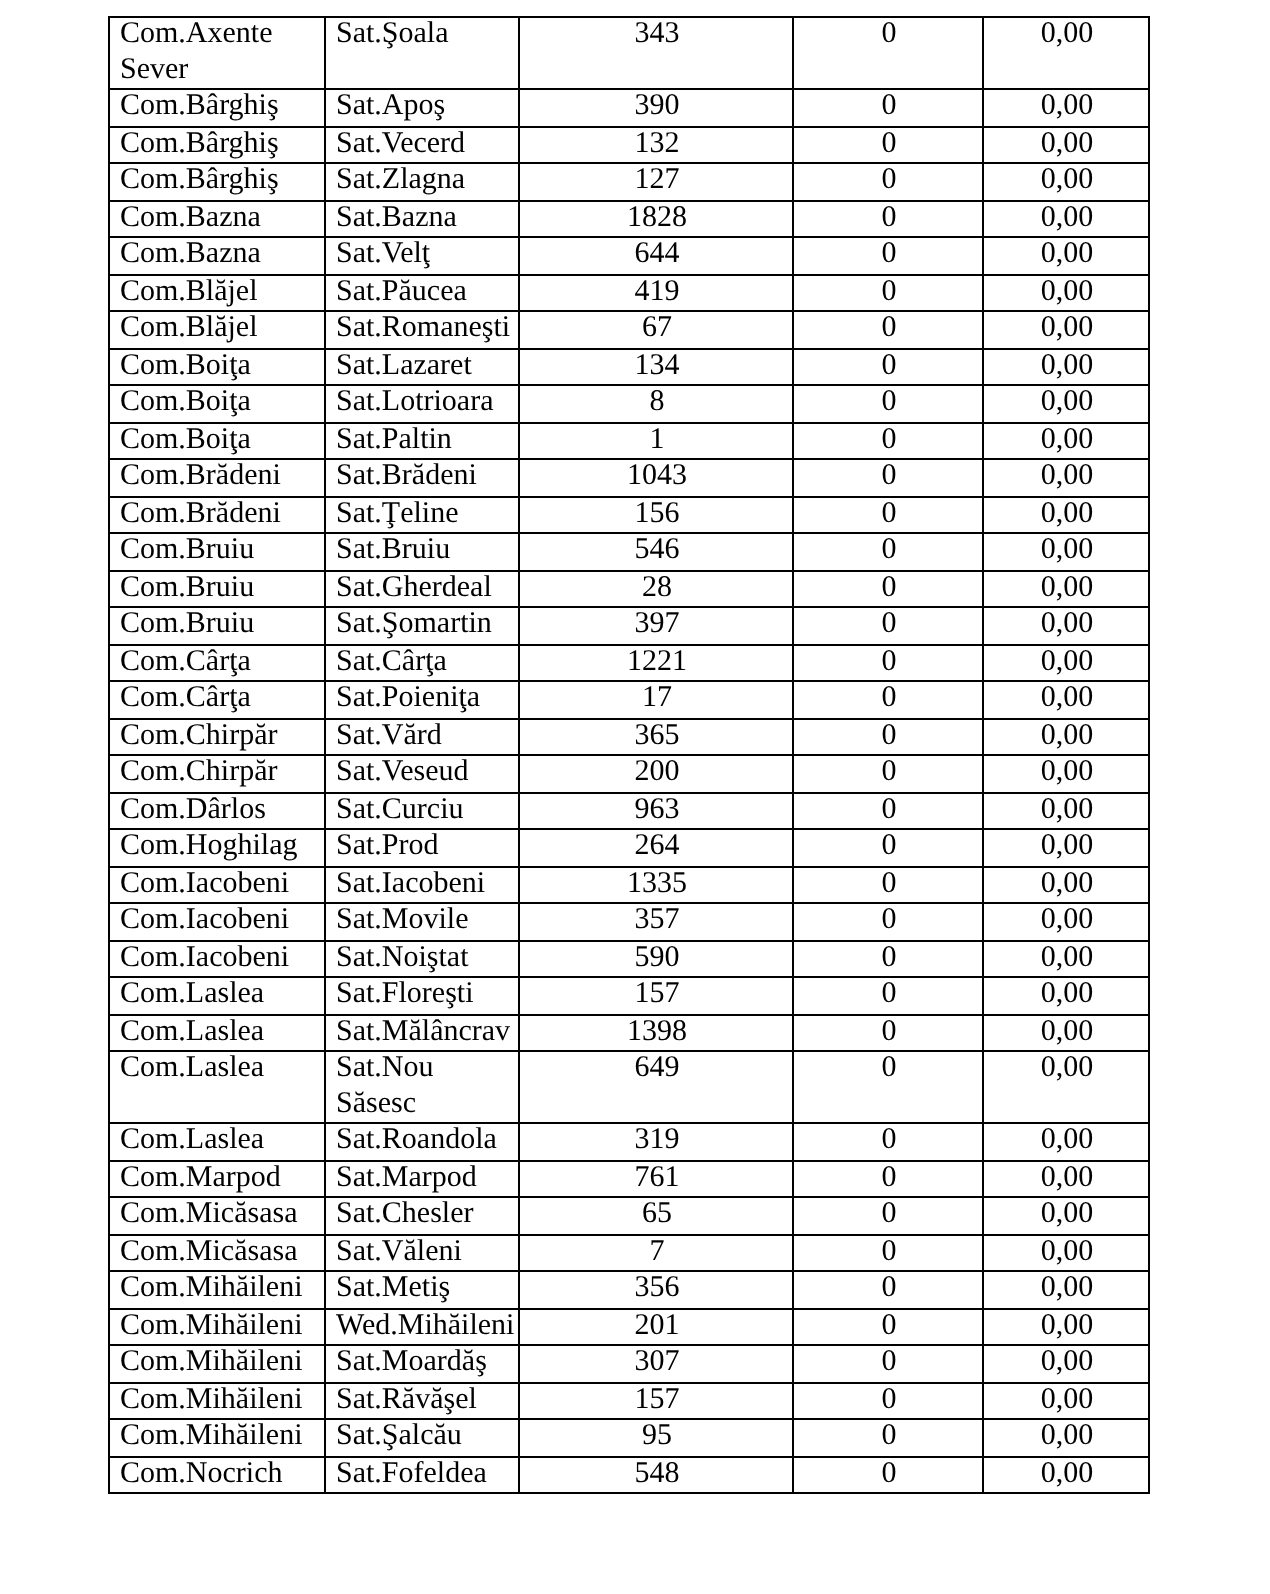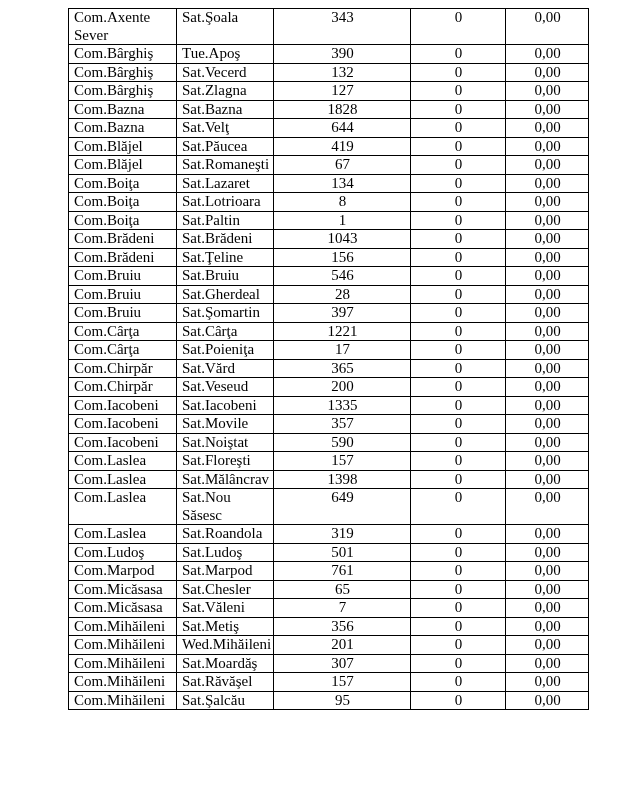--- a/index.html
+++ b/index.html
@@ -11,21 +11,21 @@
     position: relative;
     width: 635px;
     height: 797px;
     background: #ffffff;
     overflow: hidden;
     font-family: "Liberation Serif", "DejaVu Serif", serif;
     color: #000000;
   }
   table.localities {
     position: absolute;
-    left: 68px;
+    left: 54px;
     top: 8px;
     width: 520px;
     border-collapse: collapse;
     table-layout: fixed;
   }
   table.localities td {
     border: 1px solid #000000;
     font-size: 15px;
     line-height: 17.5px;
     padding: 0 4px 0 5px;
@@ -56,21 +56,21 @@
     <tbody>
         <tr>
           <td class="col-commune">Com.Axente Sever</td>
           <td class="col-village">Sat.Şoala</td>
           <td class="col-population">343</td>
           <td class="col-count">0</td>
           <td class="col-amount">0,00</td>
         </tr>
         <tr>
           <td class="col-commune">Com.Bârghiş</td>
-          <td class="col-village">Tue.Apoş</td>
+          <td class="col-village">Sat.Apoş</td>
           <td class="col-population">390</td>
           <td class="col-count">0</td>
           <td class="col-amount">0,00</td>
         </tr>
         <tr>
           <td class="col-commune">Com.Bârghiş</td>
           <td class="col-village">Sat.Vecerd</td>
           <td class="col-population">132</td>
           <td class="col-count">0</td>
           <td class="col-amount">0,00</td>
@@ -188,20 +188,34 @@
           <td class="col-amount">0,00</td>
         </tr>
         <tr>
           <td class="col-commune">Com.Chirpăr</td>
           <td class="col-village">Sat.Veseud</td>
           <td class="col-population">200</td>
           <td class="col-count">0</td>
           <td class="col-amount">0,00</td>
         </tr>
         <tr>
+          <td class="col-commune">Com.Dârlos</td>
+          <td class="col-village">Sat.Curciu</td>
+          <td class="col-population">963</td>
+          <td class="col-count">0</td>
+          <td class="col-amount">0,00</td>
+        </tr>
+        <tr>
+          <td class="col-commune">Com.Hoghilag</td>
+          <td class="col-village">Sat.Prod</td>
+          <td class="col-population">264</td>
+          <td class="col-count">0</td>
+          <td class="col-amount">0,00</td>
+        </tr>
+        <tr>
           <td class="col-commune">Com.Iacobeni</td>
           <td class="col-village">Sat.Iacobeni</td>
           <td class="col-population">1335</td>
           <td class="col-count">0</td>
           <td class="col-amount">0,00</td>
         </tr>
         <tr>
           <td class="col-commune">Com.Iacobeni</td>
           <td class="col-village">Sat.Movile</td>
           <td class="col-population">357</td>
@@ -237,27 +251,20 @@
           <td class="col-amount">0,00</td>
         </tr>
         <tr>
           <td class="col-commune">Com.Laslea</td>
           <td class="col-village">Sat.Roandola</td>
           <td class="col-population">319</td>
           <td class="col-count">0</td>
           <td class="col-amount">0,00</td>
         </tr>
         <tr>
-          <td class="col-commune">Com.Ludoş</td>
-          <td class="col-village">Sat.Ludoş</td>
-          <td class="col-population">501</td>
-          <td class="col-count">0</td>
-          <td class="col-amount">0,00</td>
-        </tr>
-        <tr>
           <td class="col-commune">Com.Marpod</td>
           <td class="col-village">Sat.Marpod</td>
           <td class="col-population">761</td>
           <td class="col-count">0</td>
           <td class="col-amount">0,00</td>
         </tr>
         <tr>
           <td class="col-commune">Com.Micăsasa</td>
           <td class="col-village">Sat.Chesler</td>
           <td class="col-population">65</td>
@@ -296,18 +303,25 @@
           <td class="col-commune">Com.Mihăileni</td>
           <td class="col-village">Sat.Răvăşel</td>
           <td class="col-population">157</td>
           <td class="col-count">0</td>
           <td class="col-amount">0,00</td>
         </tr>
         <tr>
           <td class="col-commune">Com.Mihăileni</td>
           <td class="col-village">Sat.Şalcău</td>
           <td class="col-population">95</td>
+          <td class="col-count">0</td>
+          <td class="col-amount">0,00</td>
+        </tr>
+        <tr>
+          <td class="col-commune">Com.Nocrich</td>
+          <td class="col-village">Sat.Fofeldea</td>
+          <td class="col-population">548</td>
           <td class="col-count">0</td>
           <td class="col-amount">0,00</td>
         </tr>
       </tbody>
   </table>
 </div>
 
 </body></html>

